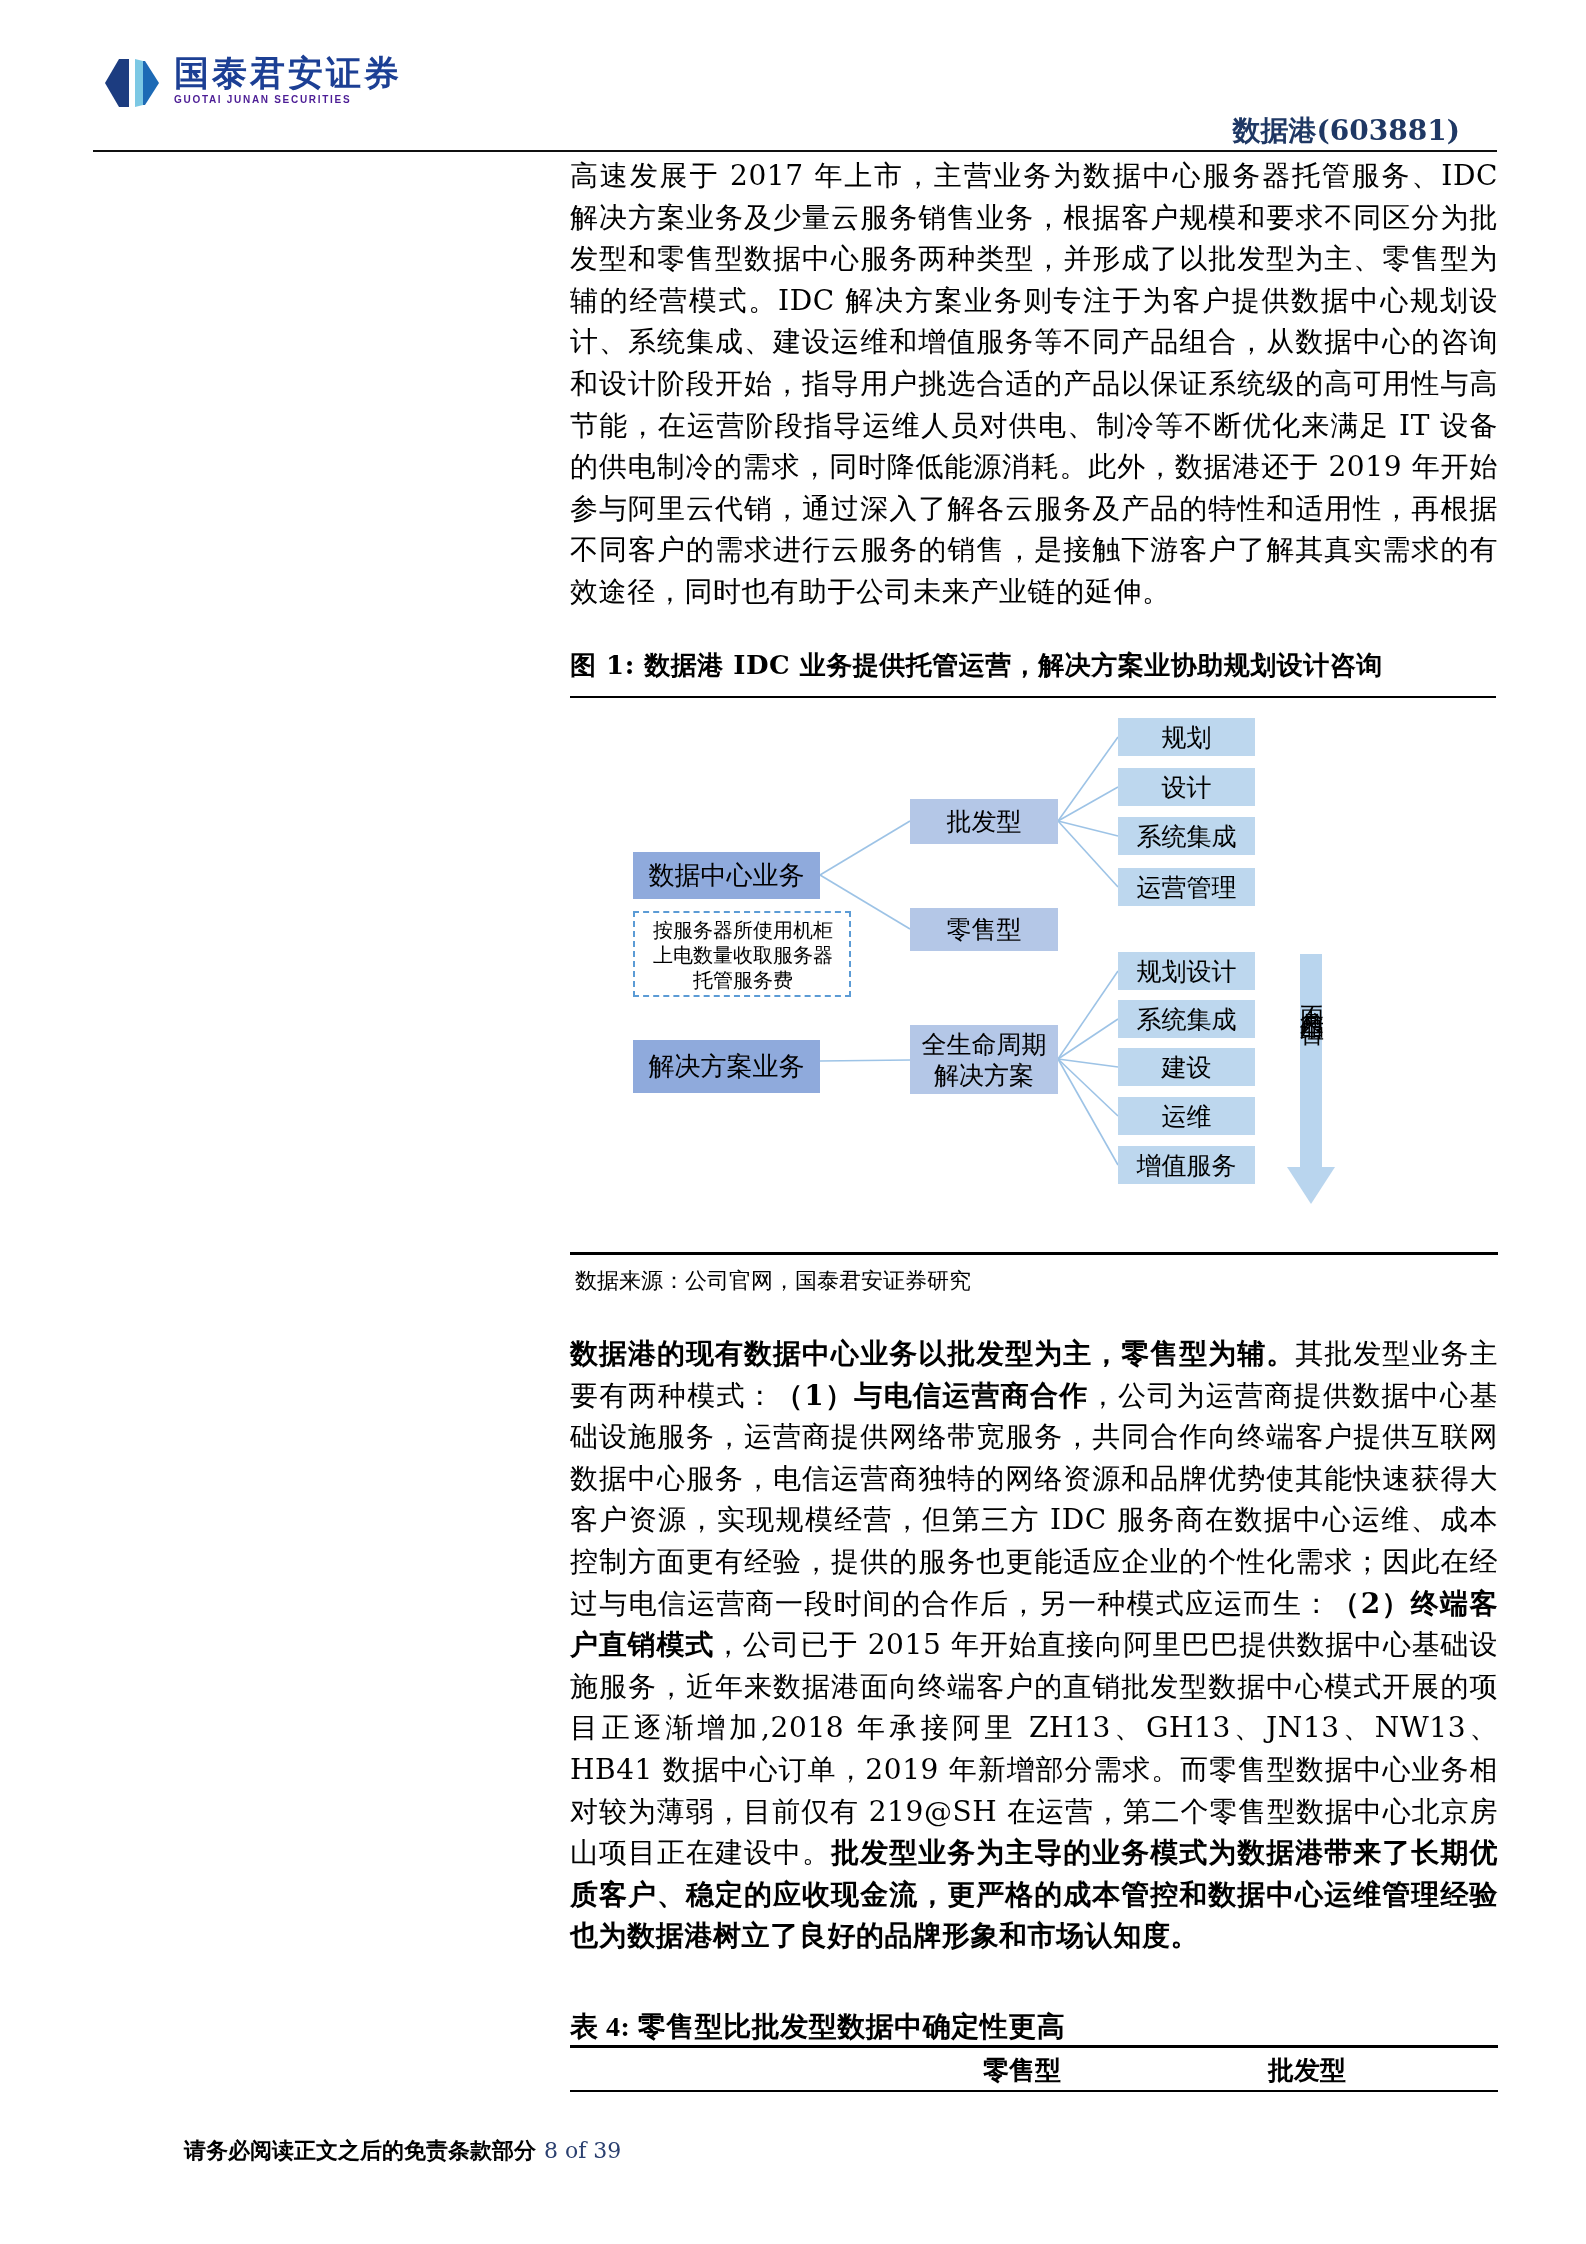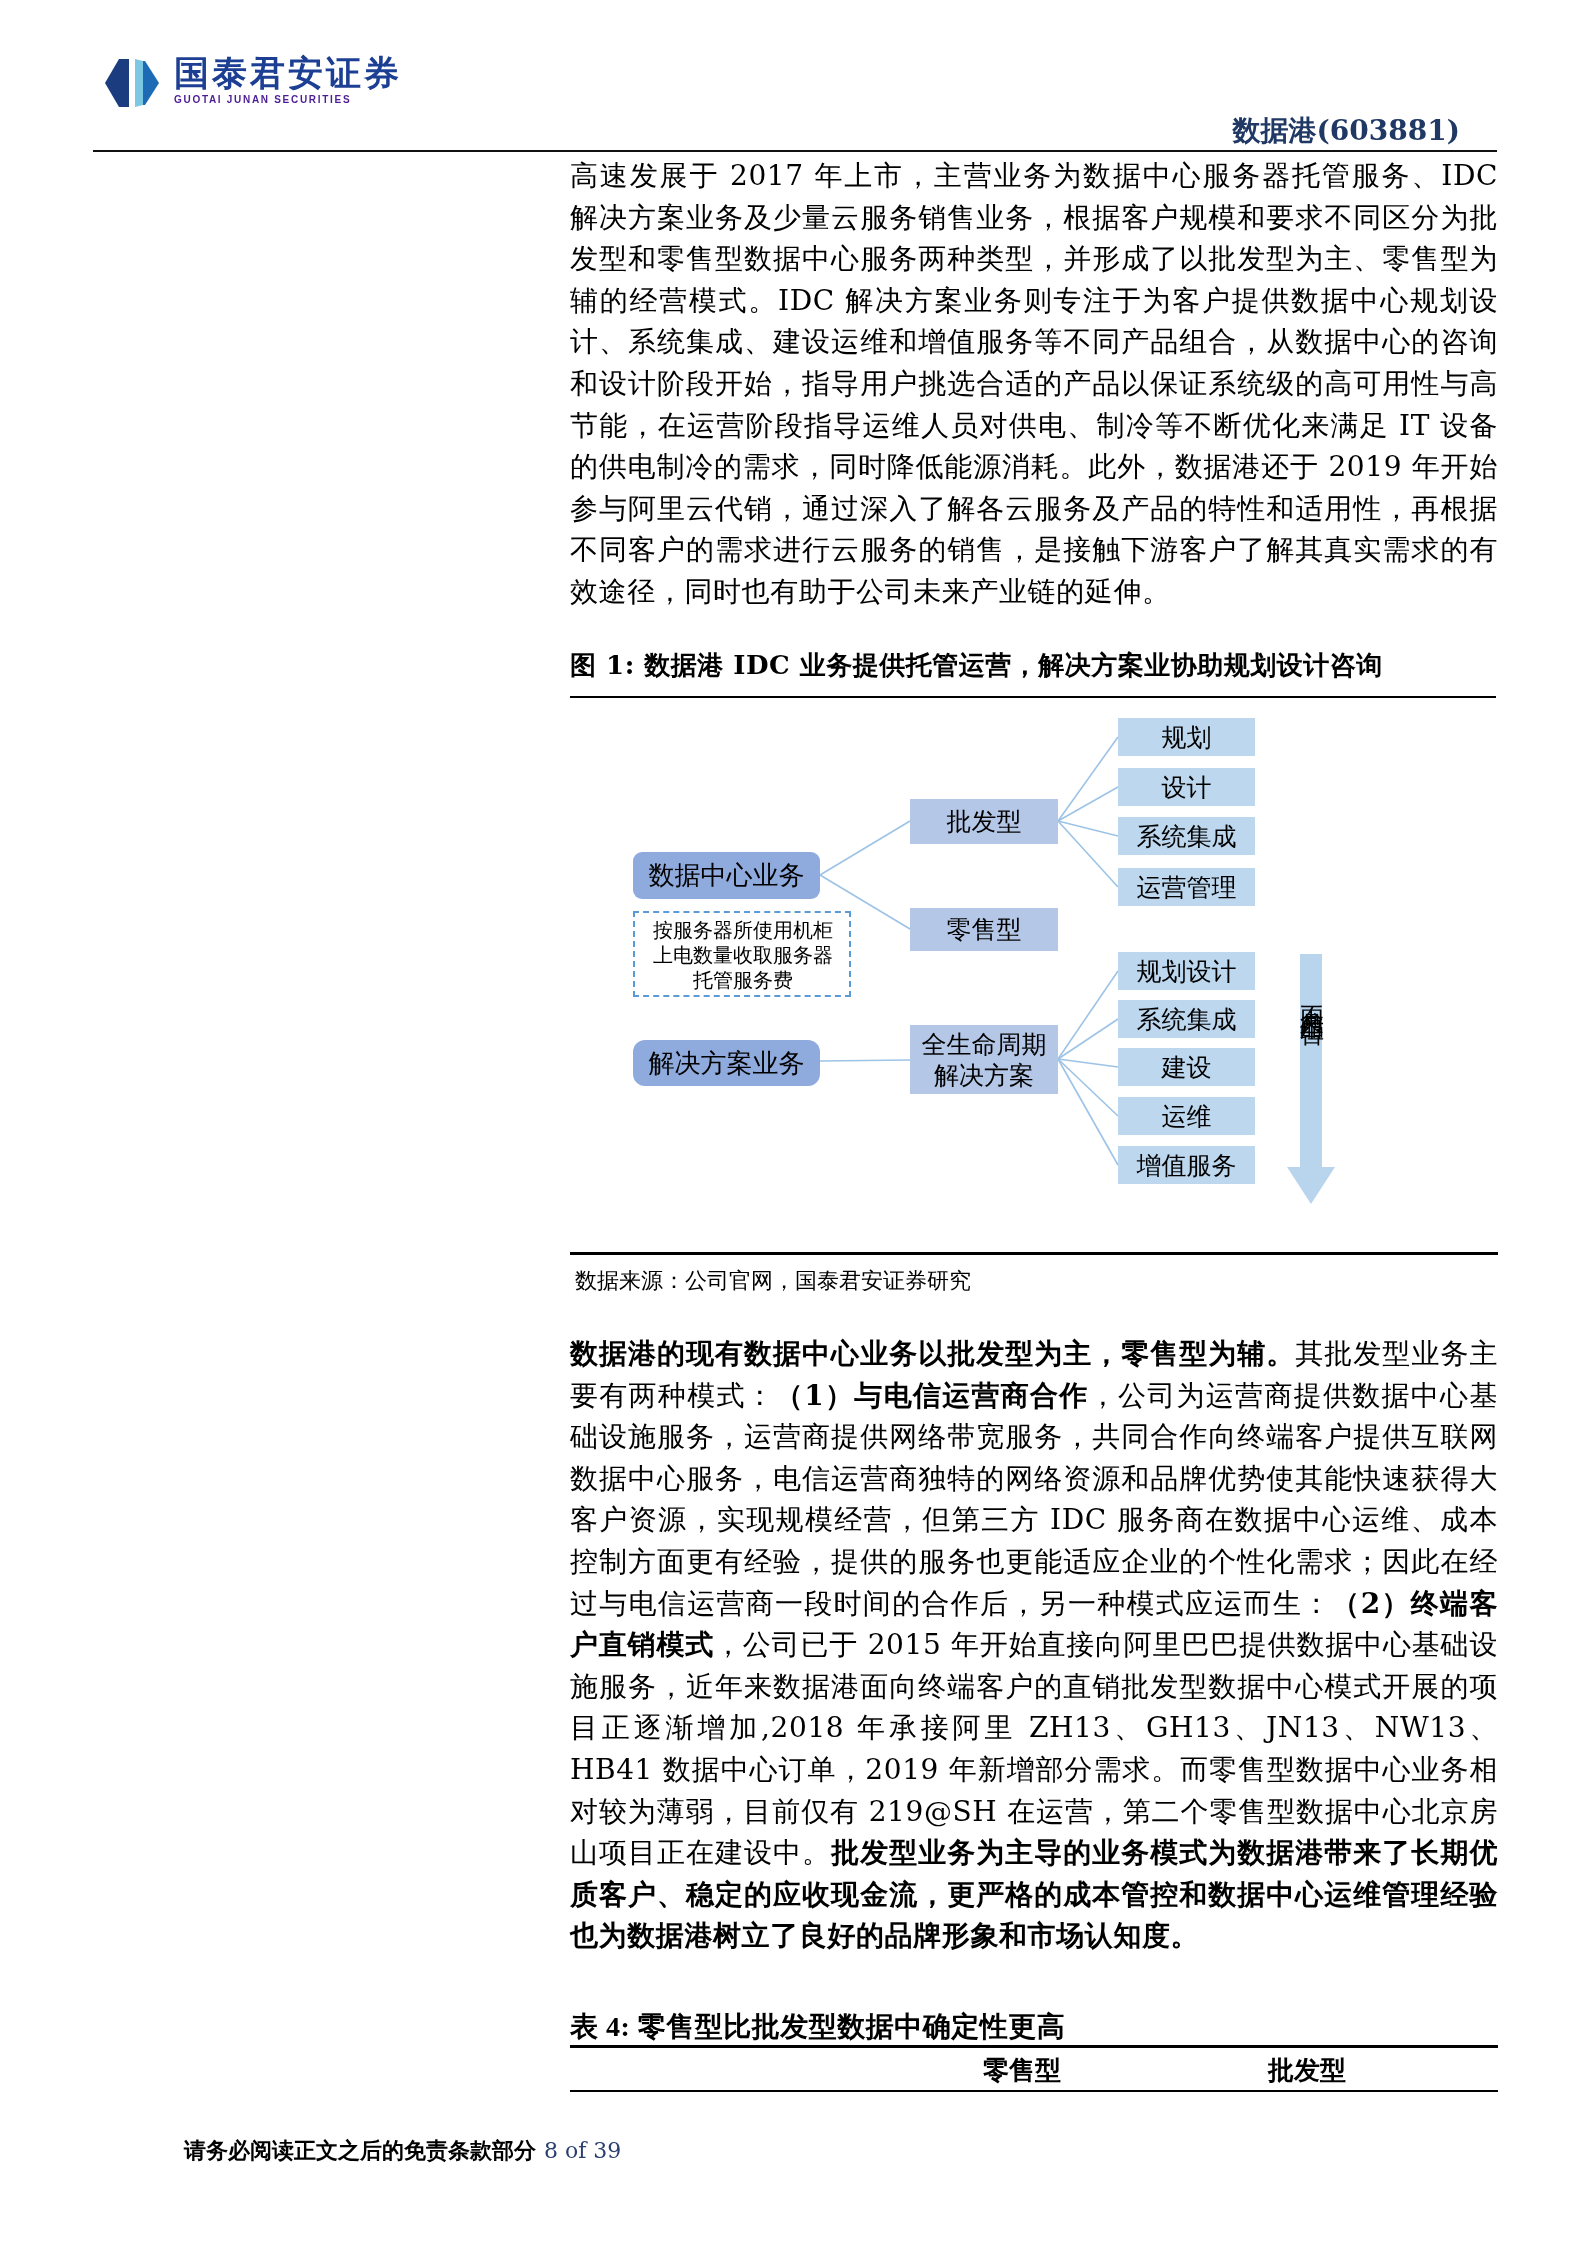--- a/index.html
+++ b/index.html
@@ -43,22 +43,22 @@
   .dbox{position:absolute;display:flex;align-items:center;justify-content:center;
     text-align:center;}
   .dbox.left{background:var(--box-left);font-size:26px;}
   .dbox.mid{background:var(--box-mid);font-size:25px;}
   .dbox.right{background:var(--box-right);font-size:25px;}
   .dbox.two-line{line-height:31px;}
   .dnote{position:absolute;border:2px dashed var(--dashed-border);background:#fff;
     font-size:20px;line-height:25px;padding:5px 8px 5px 10px;text-align:center;}
   .note-dc{left:63px;top:214px;width:196px;height:72px;}
   .note-sol{left:63px;top:402px;width:196px;height:113px;}
-  .box-dc{left:63px;top:155px;width:187px;height:47px;border-radius:9px;}
-  .box-sol{left:63px;top:343px;width:187px;height:46px;border-radius:12px;}
+  .box-dc{left:63px;top:155px;width:187px;height:47px;}
+  .box-sol{left:63px;top:343px;width:187px;height:53px;}
   .box-wholesale{left:340px;top:102px;width:148px;height:45px;}
   .box-retail{left:340px;top:211px;width:148px;height:43px;}
   .box-lifecycle{left:340px;top:328px;width:148px;height:69px;}
   .wchild,.schild{left:548px;width:137px;height:38px;}
   .arrow-label{position:absolute;left:724px;top:290px;width:34px;
     writing-mode:vertical-rl;text-orientation:upright;font-size:24px;letter-spacing:3px;}
   .fig-rule{position:absolute;left:570px;top:1252px;width:928px;height:3px;background:#000;}
   .fig-source{position:absolute;left:575px;top:1266px;font-size:22px;}
   
   .tbl-title{position:absolute;left:570px;top:2008px;font-size:28px;font-weight:bold;

